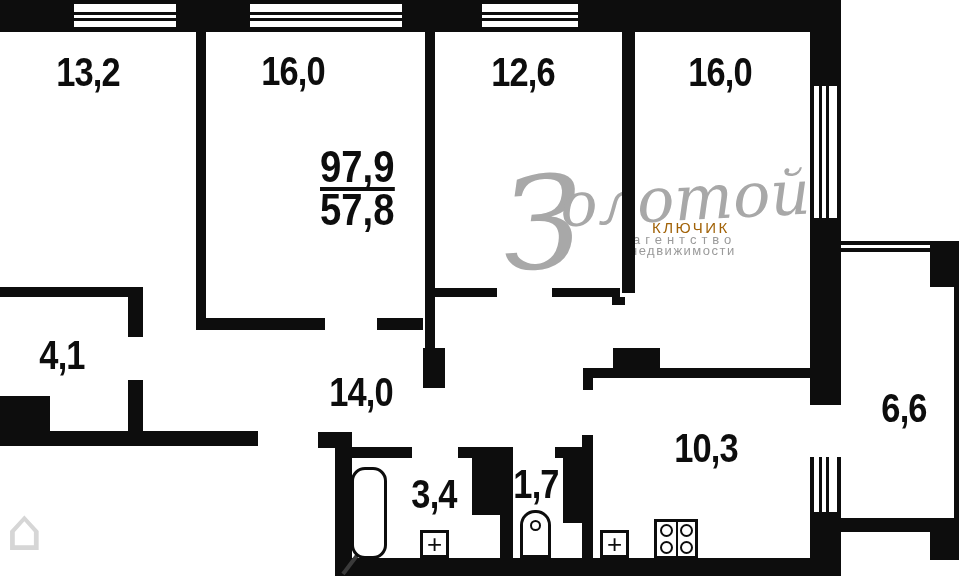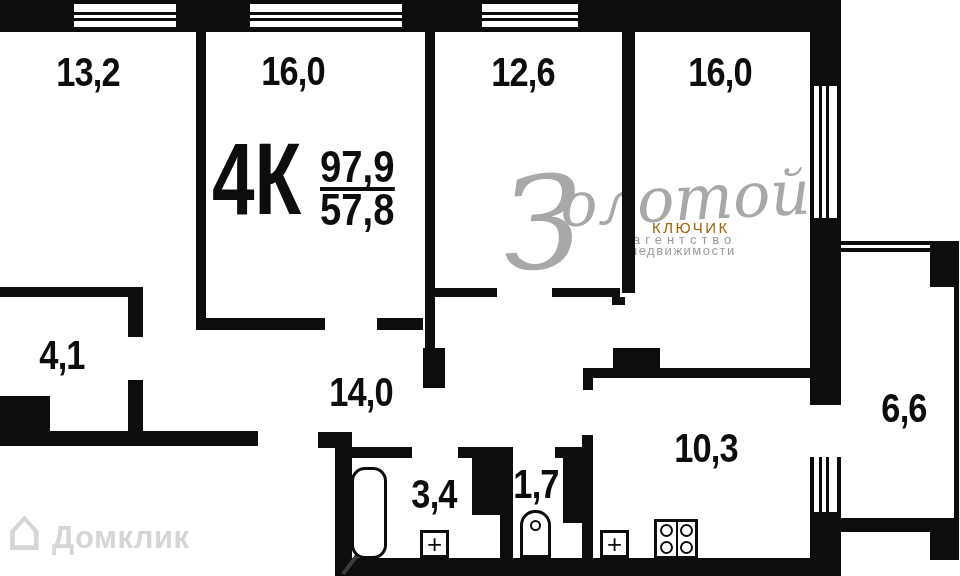--- a/index.html
+++ b/index.html
@@ -27,21 +27,20 @@
 
 <div id="stage">
 
   <div class="wm-script" style="left:503px;top:160px;font-size:128px;line-height:1;transform:rotate(-3deg);">З</div>
   <div class="wm-script" style="left:560px;top:168px;font-size:62px;line-height:1;transform:rotate(-3deg);">олотой</div>
   <div class="wm-small" style="left:652px;top:219px;font-size:15px;letter-spacing:2.5px;">КЛЮЧИК</div>
   <div class="wm-small" style="left:633px;top:232px;font-size:13px;letter-spacing:5px;color:#9a9a9a;">агентство</div>
   <div class="wm-small" style="left:630px;top:243px;font-size:13px;letter-spacing:1.5px;color:#9a9a9a;">недвижимости</div>
 
   <div class="domclick" style="left:6px;top:496px;font-size:58px;font-family:'DejaVu Sans',sans-serif;">⌂</div>
-  <div class="domclick" style="left:52px;top:520px;font-size:31px;font-weight:bold;letter-spacing:0.5px;font-family:'Liberation Sans',sans-serif;">Домклик</div>
 
   <div class="w" style="left:0;top:0;width:841px;height:32px;"></div>
 
   <div class="ww" style="left:74px;top:4px;width:102px;height:23px;"></div>
   <div class="wl" style="left:74px;top:12px;width:102px;height:3px;"></div>
   <div class="wl" style="left:74px;top:18px;width:102px;height:3px;"></div>
   <div class="ww" style="left:250px;top:4px;width:152px;height:23px;"></div>
   <div class="wl" style="left:250px;top:12px;width:152px;height:3px;"></div>
   <div class="wl" style="left:250px;top:18px;width:152px;height:3px;"></div>
   <div class="ww" style="left:482px;top:4px;width:96px;height:23px;"></div>
@@ -121,21 +120,18 @@
   <div class="lbl" style="left:293px;top:71px;">16,0</div>
   <div class="lbl" style="left:523px;top:72px;">12,6</div>
   <div class="lbl" style="left:720px;top:72px;">16,0</div>
   <div class="lbl" style="left:62px;top:355px;">4,1</div>
   <div class="lbl" style="left:361px;top:392px;">14,0</div>
   <div class="lbl" style="left:434px;top:494px;">3,4</div>
   <div class="lbl" style="left:536px;top:484px;">1,7</div>
   <div class="lbl" style="left:706px;top:448px;">10,3</div>
   <div class="lbl" style="left:904px;top:408px;">6,6</div>
 
-  <div class="title-wrap">
-    <span class="title-type">4К</span>
-  </div>
   <div class="fraction">
     <div class="num top">97,9</div>
     <div class="num">57,8</div>
   </div>
 
 </div>
 
 </body></html>

